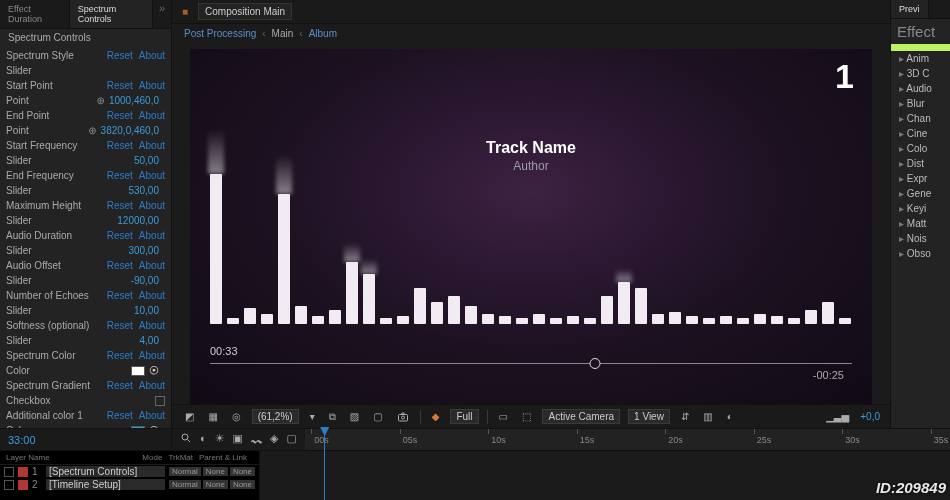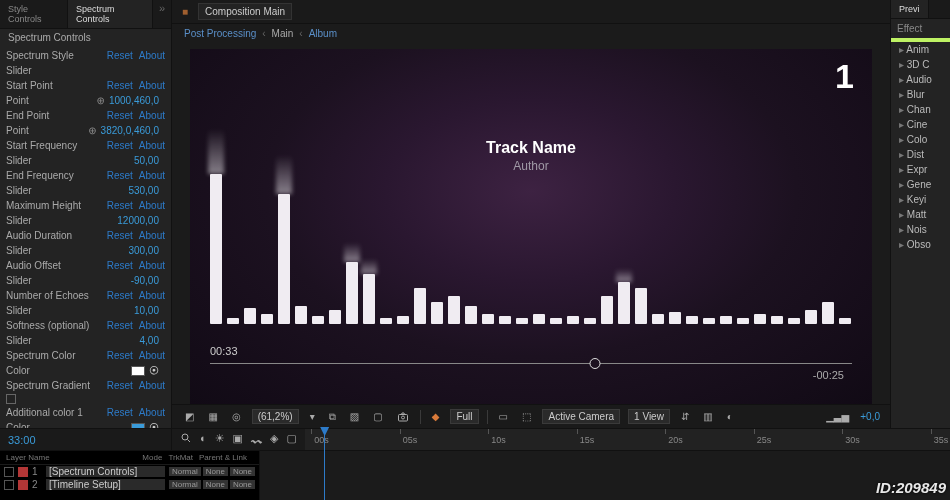--- a/index.html
+++ b/index.html
@@ -42,21 +42,21 @@
 .pl-track { height:1px; background:#888; position:relative; }
 .pl-knob { position:absolute; top:-5px; width:11px; height:11px; border:1.5px solid #ddd; border-radius:50%; background:#1c1120; transform:translateX(-50%); }
 .pl-left { position:absolute; top:-18px; left:0; color:#ccc; font-size:11px; }
 .pl-right { position:absolute; top:6px; right:8px; color:#aaa; font-size:11px; }
 .viewer-bar { display:flex; align-items:center; gap:8px; background:#1a1a1a; border-top:1px solid #111; padding:4px 10px; font-size:10px; color:#aaa; min-height:24px; }
 .vb-btn { color:#aaa; cursor:pointer; padding:1px 3px; display:inline-flex; }
 .vb-sel { background:#2a2a2a; border:1px solid #3a3a3a; padding:1px 5px; color:#ccc; cursor:pointer; }
 .vb-sep { width:1px; height:14px; background:#3a3a3a; }
 .vb-num { color:#3a9bd9; }
 .panel-r { width:60px; background:#232323; border-left:1px solid #111; display:flex; flex-direction:column; }
-.panel-r .sec { padding:4px 6px; border-bottom:4px solid #bef264; font-size:10px; color:#888; }
+.panel-r .sec { padding:4px 6px; border-bottom:7px solid #bef264; font-size:15px; color:#888; }
 .r-row { padding:2px 8px; font-size:10px; color:#bbb; white-space:nowrap; overflow:hidden; text-overflow:ellipsis; }
 .r-row.tw::before { content:"▸ "; color:#777; }
 .bottom { height:72px; background:#1e1e1e; border-top:1px solid #111; display:flex; flex-direction:column; }
 .tl-header { display:flex; align-items:center; background:#1a1a1a; border-bottom:1px solid #111; height:22px; }
 .tl-left { width:172px; display:flex; align-items:center; padding:0 8px; gap:8px; border-right:1px solid #111; height:100%;}
 .tl-tc { color:#3a9bd9; font-size:11px; }
 .tl-tools { display:flex; gap:8px; padding:0 8px; }
 .tl-tool { color:#aaa; cursor:pointer; font-size:11px; }
 .tl-ruler { flex:1; position:relative; height:100%; background:#222; }
 .ruler-tick { position:absolute; top:0; bottom:0; display:flex; align-items:center; font-size:9px; color:#888; }
@@ -81,21 +81,21 @@
 svg { width:12px; height:12px; }
 </style>
 </head>
 <body>
 
 <div class="app">
   <div class="top">
 
     <div class="panel-ec">
       <div class="panel-tabs">
-        <div class="panel-tab">Style Controls</div>
+        <div class="panel-tab">Effect Duration</div>
         <div class="panel-tab active">Spectrum Controls</div>
         <div class="panel-tab-x">»</div>
       </div>
       <div class="ec-subtitle">Spectrum Controls</div>
       <div class="ec-rows" id="ec-rows">
           <div class="ec-row">
             <span class="ec-prop">Spectrum Style</span>
             <span class="ec-reset">Reset</span>
             <span class="ec-about">About</span>
           </div>
@@ -195,20 +195,21 @@
             <span class="ec-prop">Color</span>
             <span class="ec-swatch" style="background: rgb(255, 255, 255);"></span>
             <span class="ec-dropper">⦿</span>
           </div>
           <div class="ec-row">
             <span class="ec-prop">Spectrum Gradient</span>
             <span class="ec-reset">Reset</span>
             <span class="ec-about">About</span>
           </div>
           <div class="ec-row">
+            <span class="ec-prop">Checkbox</span>
             <span class="cb"></span>
           </div>
           <div class="ec-row">
             <span class="ec-prop">Additional color 1</span>
             <span class="ec-reset">Reset</span>
             <span class="ec-about">About</span>
           </div>
           <div class="ec-row">
             <span class="ec-prop">Color</span>
             <span class="ec-swatch" style="background: rgb(58, 155, 217);"></span>

